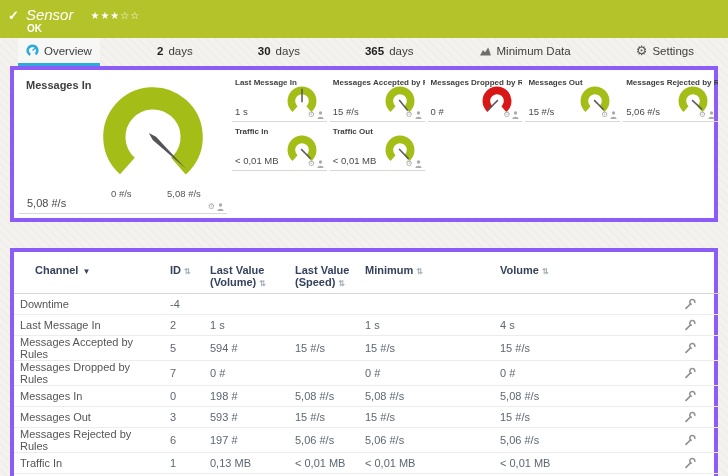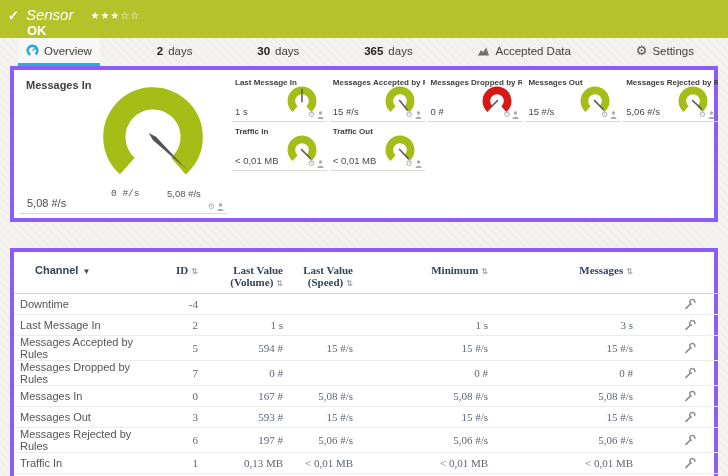--- a/index.html
+++ b/index.html
@@ -11,59 +11,59 @@
   }
 
   
   .topbar { position:absolute; left:0; top:0; width:728px; height:38px; background:#b5c32b; color:#fff; }
   .topbar-line1 { position:absolute; left:8px; top:6px; display:flex; align-items:baseline; white-space:nowrap; }
   .check { font-size:13px; font-weight:bold; margin-right:7px; }
   .kind { font-style:italic; font-size:15px; margin-right:7px; }
   .sensor-title { font-size:15px; font-weight:bold; letter-spacing:.2px; }
   .flag { font-size:9px; vertical-align:super; margin-left:3px; position:relative; top:-5px; }
   .stars { font-size:10px; margin-left:10px; letter-spacing:1px; position:relative; top:-1px; }
-  .status-ok { position:absolute; left:27px; top:23px; font-size:13px; font-weight:bold; }
+  .status-ok { position:absolute; left:27px; top:23px; font-size:10px; font-weight:bold; }
 
   
   .tabbar { position:absolute; left:0; top:38px; width:728px; height:28px; display:flex; align-items:stretch;
             padding:0 26px 0 18px; justify-content:space-between; }
   .tab { display:flex; align-items:center; gap:5px; font-size:11.5px; color:#3d3d3d; padding:0 8px; cursor:pointer; border-bottom:3px solid transparent; }
   .tab .tab-num { font-weight:bold; color:#222; }
   .tab.active { border-bottom-color:#2ea9dc; background:#f7f7f5; }
   .tab svg, .tab .gearglyph { flex:0 0 auto; }
   .gearglyph { font-size:13px; color:#555; line-height:1; }
 
   
   .card { position:absolute; background:#fff; border:4px solid #8b5cf6; }
   .card.gauges { left:10px; top:66px; width:708px; height:156px; }
   .card.table-card { left:10px; top:248px; width:708px; height:240px; }
 
   
   .primary-panel { position:absolute; left:5px; top:5px; width:208px; height:139px; border-bottom:1px solid #d9d7d3; }
   .primary-panel .panel-title { position:absolute; left:7px; top:4px; font-size:11px; font-weight:bold; color:#3f3f3f; }
   .primary-gauge-svg { position:absolute; left:76px; top:4px; }
-  .scale-min { position:absolute; left:92px; top:113px; font-size:9.5px; color:#555;font-family:Liberation Mono, monospace; }
+  .scale-min { position:absolute; left:92px; top:113px; font-size:9.5px; color:#555; }
   .scale-max { position:absolute; left:148px; top:113px; font-size:9.5px; color:#555; }
   .primary-value { position:absolute; left:8px; top:122px; font-size:11px; color:#4a4a4a; }
   .panel-icons { position:absolute; right:3px; bottom:2px; display:flex; align-items:center; gap:2px; color:#ababab; }
   .panel-icons .tiny-gear { font-size:8px; line-height:1; }
 
   
   .small-grid { position:absolute; left:218px; top:5px; width:486px;
                 display:grid; grid-template-columns:repeat(5,1fr); grid-auto-rows:47px; column-gap:3px; row-gap:2px; }
   .small-panel { position:relative; border-bottom:1px solid #d9d7d3; overflow:hidden; }
   .small-panel .panel-title { position:absolute; left:3px; top:3px; font-size:8px; font-weight:bold; color:#3f3f3f; white-space:nowrap; }
   .small-panel .panel-value { position:absolute; left:3px; bottom:4px; font-size:9.5px; color:#4a4a4a; white-space:nowrap; }
   .small-gauge-svg { position:absolute; right:8px; top:9px; }
 
   
   table { border-collapse:collapse; width:706px; table-layout:fixed; margin-top:6px; }
   th { font-size:11px; font-weight:bold; color:#34425c; padding:6px 6px 5px 6px; vertical-align:top; }
   th.col-channel { text-align:left; padding-left:21px; }
-  th.right, td.right { text-align:right;font-family:Liberation Serif, serif; }
+  th.right, td.right { text-align:left; }
   thead tr { border-bottom:1px solid #d8d6d2; }
   td { font-size:11px; color:#5d6672; padding:0 6px; height:21px; }
   td.col-channel { color:#555; }
   tbody tr { border-bottom:1px solid #ececea; }
   .sub { display:block; }
   .sort { font-size:8px; color:#a8b0bd; margin-left:3px; }
   .sort-active { font-size:8px; color:#34425c; margin-left:4px; }
   td.col-settings { text-align:right; padding-right:24px; }
   .wrench { display:inline-block; vertical-align:middle; cursor:pointer; }
 </style>
@@ -96,21 +96,21 @@
     <span>days</span>
   </div>
   <div class="tab">
     <span class="tab-num">365</span>
     <span>days</span>
   </div>
   <div class="tab">
     <svg width="13" height="12" viewBox="0 0 13 12">
         <polygon points="1,10.5 4,5 6,7.2 9.2,2.5 12,10.5" fill="#6e6e6e"></polygon>
       </svg>
-    <span>Accepted Data</span>
+    <span>Minimum Data</span>
   </div>
   <div class="tab">
     <span class="gearglyph">⚙</span>
     <span>Settings</span>
   </div>
 </div>
 
 <div class="card gauges">
 
   <div class="primary-panel">
@@ -264,21 +264,21 @@
         <th class="right"><span>ID</span><span class="sort">⇅</span></th>
         <th class="right">
             <span class="sub">Last Value</span>
             <span class="sub"><span>(Volume)</span><span class="sort">⇅</span></span>
           </th>
         <th class="right">
             <span class="sub">Last Value</span>
             <span class="sub"><span>(Speed)</span><span class="sort">⇅</span></span>
           </th>
         <th class="right"><span>Minimum</span><span class="sort">⇅</span></th>
-        <th class="right"><span>Messages</span><span class="sort">⇅</span></th>
+        <th class="right"><span>Volume</span><span class="sort">⇅</span></th>
         <th></th>
       </tr>
     </thead>
     <tbody>
     <tr>
       <td class="col-channel">Downtime</td>
       <td class="right">-4</td>
       <td class="right"></td>
       <td class="right"></td>
       <td class="right"></td>
@@ -290,21 +290,21 @@
         </svg>
       </td>
     </tr>
 
     <tr>
       <td class="col-channel">Last Message In</td>
       <td class="right">2</td>
       <td class="right">1 s</td>
       <td class="right"></td>
       <td class="right">1 s</td>
-      <td class="right">3 s</td>
+      <td class="right">4 s</td>
       <td class="col-settings">
         <svg class="wrench" width="13" height="13" viewBox="0 0 13 13">
           <line x1="3" y1="10.4" x2="7.4" y2="6" stroke="#8f8f8f" stroke-width="1.7" stroke-linecap="round"></line>
           <circle cx="9.3" cy="4" r="2.5" fill="none" stroke="#8f8f8f" stroke-width="1.6" stroke-dasharray="12 4" transform="rotate(100 9.3 4)"></circle>
         </svg>
       </td>
     </tr>
 
     <tr>
       <td class="col-channel">Messages Accepted by Rules</td>
@@ -332,21 +332,21 @@
         <svg class="wrench" width="13" height="13" viewBox="0 0 13 13">
           <line x1="3" y1="10.4" x2="7.4" y2="6" stroke="#8f8f8f" stroke-width="1.7" stroke-linecap="round"></line>
           <circle cx="9.3" cy="4" r="2.5" fill="none" stroke="#8f8f8f" stroke-width="1.6" stroke-dasharray="12 4" transform="rotate(100 9.3 4)"></circle>
         </svg>
       </td>
     </tr>
 
     <tr>
       <td class="col-channel">Messages In</td>
       <td class="right">0</td>
-      <td class="right">167 #</td>
+      <td class="right">198 #</td>
       <td class="right">5,08 #/s</td>
       <td class="right">5,08 #/s</td>
       <td class="right">5,08 #/s</td>
       <td class="col-settings">
         <svg class="wrench" width="13" height="13" viewBox="0 0 13 13">
           <line x1="3" y1="10.4" x2="7.4" y2="6" stroke="#8f8f8f" stroke-width="1.7" stroke-linecap="round"></line>
           <circle cx="9.3" cy="4" r="2.5" fill="none" stroke="#8f8f8f" stroke-width="1.6" stroke-dasharray="12 4" transform="rotate(100 9.3 4)"></circle>
         </svg>
       </td>
     </tr>

